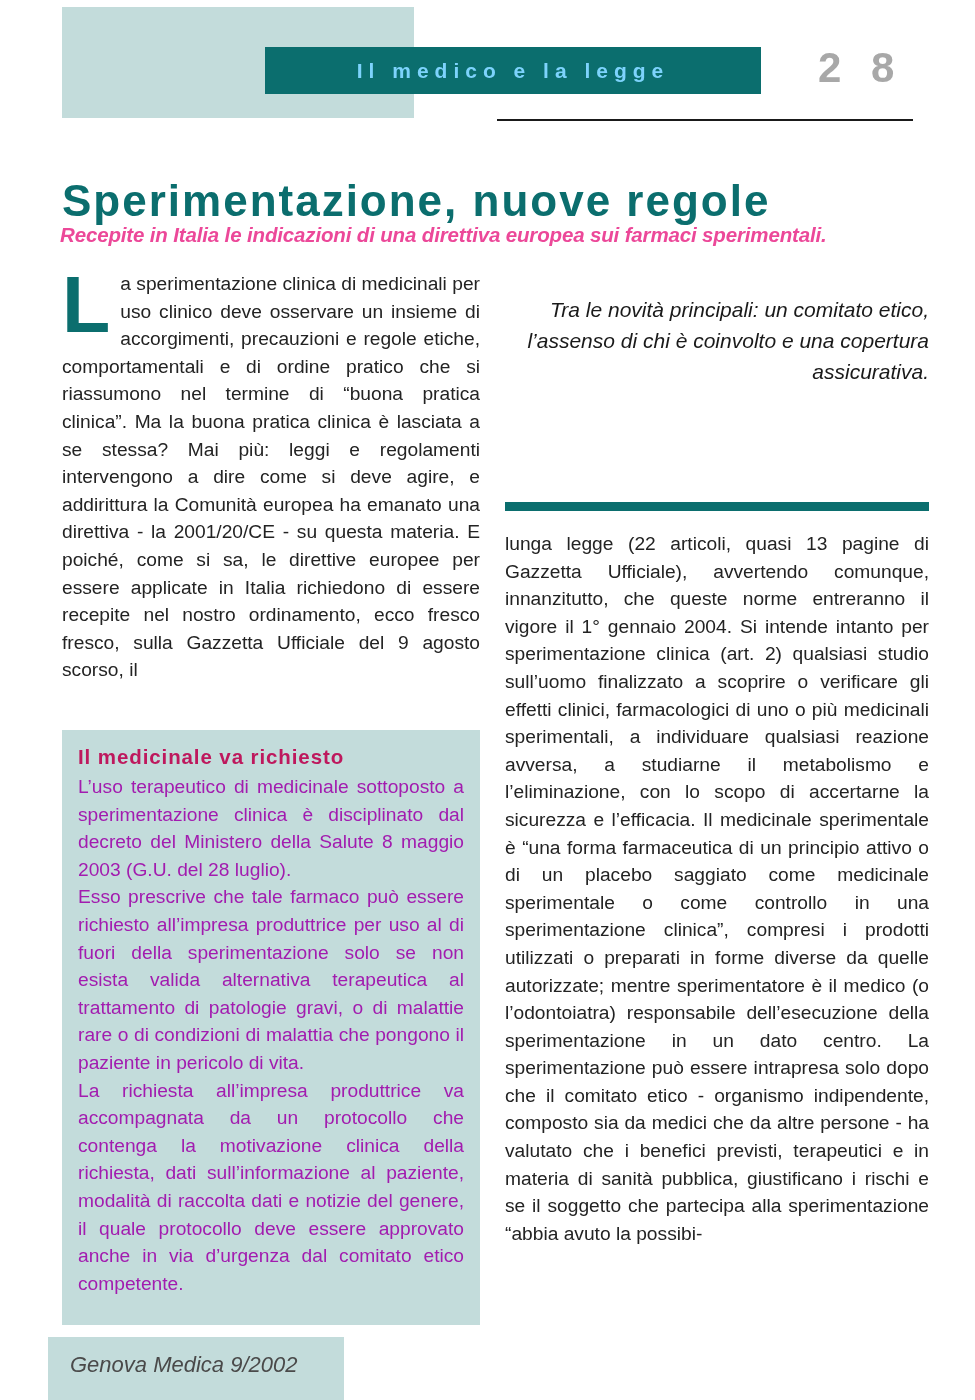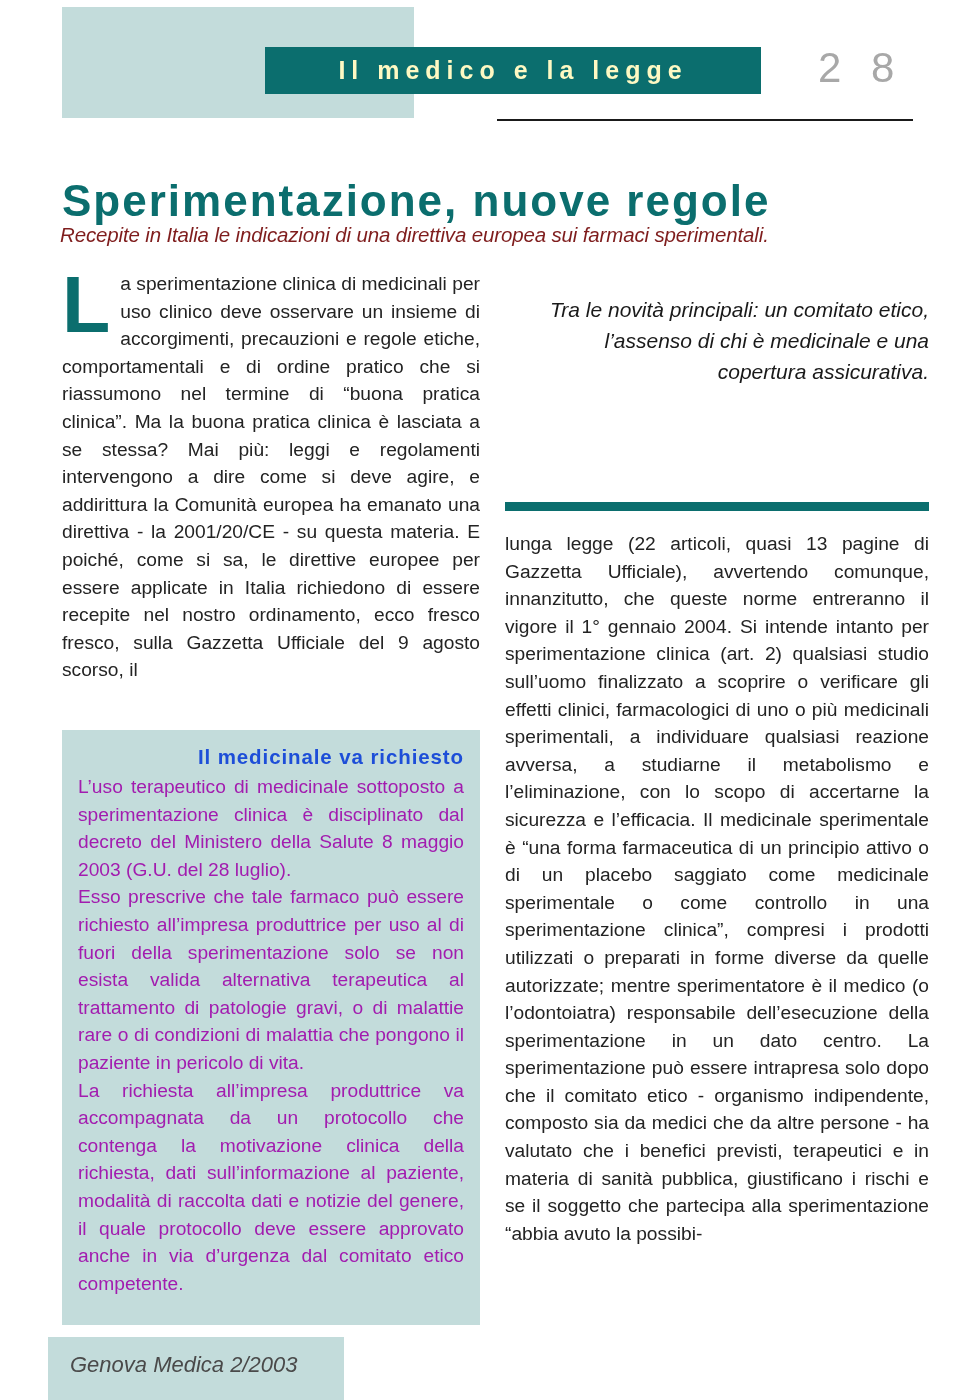--- a/index.html
+++ b/index.html
@@ -36,33 +36,33 @@
     left: 265px;
     top: 47px;
     width: 496px;
     height: 47px;
     background: #0b6e6e;
     display: flex;
     align-items: center;
     justify-content: center;
   }
   .kicker-text {
-    color: #fef9c3;
-    font-size: 25px;
+    color: #7dd3fc;
+    font-size: 21px;
     font-weight: bold;
     letter-spacing: 6px;
     white-space: nowrap;
     font-family: "Liberation Sans", sans-serif;
   }
   .page-number {
     position: absolute;
     left: 818px;
     top: 44px;
     font-size: 42px;
-    font-weight: normal;
+    font-weight: bold;
     color: #a8a8a8;
     letter-spacing: 9px;
     font-family: "Liberation Sans", sans-serif;
   }
   .header-rule {
     position: absolute;
     left: 497px;
     top: 119px;
     width: 416px;
     height: 2px;
@@ -82,23 +82,24 @@
     line-height: 1.0;
     font-family: "Liberation Sans", sans-serif;
   }
   .article-standfirst {
     position: absolute;
     left: 60px;
     top: 223px;
     width: 880px;
     font-size: 20.5px;
     font-style: italic;
-    color: #7f1d1d;
+    color: #ec4899;
     font-family: "Liberation Sans", sans-serif;
     letter-spacing: -0.15px;
+    font-weight: bold;
   }
 
   
   .col-left {
     position: absolute;
     left: 62px;
     top: 270px;
     width: 418px;
   }
   .col-right {
@@ -135,22 +136,22 @@
     position: absolute;
     left: 62px;
     top: 730px;
     width: 418px;
     height: 595px;
     background: #c3dcdb;
     box-sizing: border-box;
     padding: 12px 16px 10px 16px;
   }
   .sidebar-title {
-    text-align: right;
-    color: #1d4ed8;
+    text-align: left;
+    color: #be185d;
     font-weight: bold;
     font-size: 20.5px;
     line-height: 29px;
     letter-spacing: 0.9px;
     font-family: "Liberation Sans", sans-serif;
     margin: 0 0 2px 0;
   }
   .sidebar-text {
     font-size: 19.2px;
     line-height: 27.6px;
@@ -222,26 +223,26 @@
   </div>
 
   <div class="sidebar-box">
     <div class="sidebar-title">Il medicinale va richiesto</div>
     <p class="sidebar-text">L’uso terapeutico di medicinale sottoposto a sperimentazione clinica è disciplinato dal decreto del Ministero della Salute 8 maggio 2003 (G.U. del 28 luglio).</p>
     <p class="sidebar-text">Esso prescrive che tale farmaco può essere richiesto all’impresa produttrice per uso al di fuori della sperimentazione solo se non esista valida alternativa terapeutica al trattamento di patologie gravi, o di malattie rare o di condizioni di malattia che pongono il paziente in pericolo di vita.</p>
     <p class="sidebar-text">La richiesta all’impresa produttrice va accompagnata da un protocollo che contenga la motivazione clinica della richiesta, dati sull’informazione al paziente, modalità di raccolta dati e notizie del genere, il quale protocollo deve essere approvato anche in via d’urgenza dal comitato etico competente.</p>
   </div>
 
   <div class="col-right">
-    <p class="pullquote">Tra le novità principali: un comitato etico, l’assenso di chi è medicinale e una copertura assicurativa.</p>
+    <p class="pullquote">Tra le novità principali: un comitato etico, l’assenso di chi è coinvolto e una copertura assicurativa.</p>
   </div>
 
   <div class="quote-rule"></div>
 
   <div class="col-right" style="top:530px;">
     <p class="body-text">lunga legge (22 articoli, quasi 13 pagine di Gazzetta Ufficiale), avvertendo comunque, innanzitutto, che queste norme entreranno il vigore il 1° gennaio 2004. Si intende intanto per sperimentazione clinica (art. 2) qualsiasi studio sull’uomo finalizzato a scoprire o verificare gli effetti clinici, farmacologici di uno o più medicinali sperimentali, a individuare qualsiasi reazione avversa, a studiarne il metabolismo e l’eliminazione, con lo scopo di accertarne la sicurezza e l’efficacia.
 Il medicinale sperimentale è “una forma farmaceutica di un principio attivo o di un placebo saggiato come medicinale sperimentale o come controllo in una sperimentazione clinica”, compresi i prodotti utilizzati o preparati in forme diverse da quelle autorizzate; mentre sperimentatore è il medico (o l’odontoiatra) responsabile dell’esecuzione della sperimentazione in un dato centro. La sperimentazione può essere intrapresa solo dopo che il comitato etico - organismo indipendente, composto sia da medici  che da altre persone - ha valutato che i benefici previsti, terapeutici e in materia di sanità pubblica, giustificano i rischi e se il soggetto che partecipa alla sperimentazione “abbia avuto la possibi-</p>
   </div>
 
   <div class="footer-band"></div>
-  <div class="footer-text">Genova Medica 2/2003</div>
+  <div class="footer-text">Genova Medica 9/2002</div>
 
 </div>
 
 </body></html>

